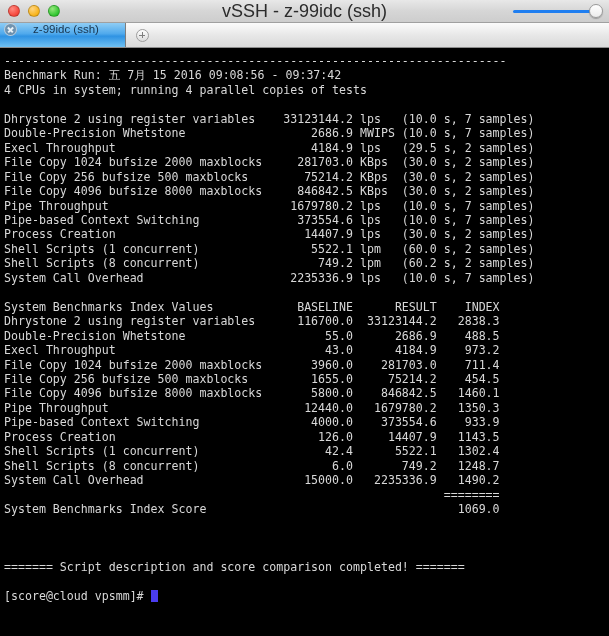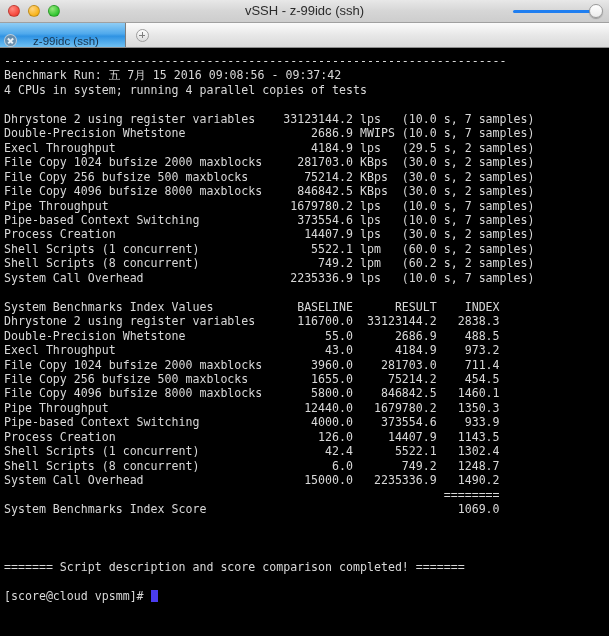--- a/index.html
+++ b/index.html
@@ -45,21 +45,21 @@
   }
   .light.close  { background: radial-gradient(circle at 35% 30%, #ff8a80, #f5453a 70%); }
   .light.min    { background: radial-gradient(circle at 35% 30%, #ffd480, #f8b319 70%); }
   .light.zoom   { background: radial-gradient(circle at 35% 30%, #96e87c, #2fc52f 70%); }
 
   #window-title {
     position: absolute;
     left: 0;
     right: 0;
     text-align: center;
-    font-size: 13px;
+    font-size: 18px;
     color: #2b2b2b;
     line-height: 22px;
     pointer-events: none;
   }
 
   
   #titlebar-slider {
     position: absolute;
     right: 6px;
     top: 4px;
@@ -95,21 +95,21 @@
     height: 24px;
     background: linear-gradient(to bottom, #fbfbfb 0%, #e6e6e6 55%, #dadada 100%);
     border-bottom: 1px solid #8d8d8d;
     display: flex;
     align-items: stretch;
   }
   .tab {
     position: relative;
     width: 126px;
     display: flex;
-    align-items: flex-end;
+    align-items: flex-start;
     background: linear-gradient(to bottom, #8fcdf5 0%, #4fa9ec 45%, #2f93e3 55%, #6fc0f2 100%);
     border-right: 1px solid #7d7d7d;
     box-sizing: border-box;
   }
   .tab-close {
     width: 13px;
     height: 13px;
     margin-left: 4px;
     border-radius: 50%;
     background: rgba(110,140,165,0.85);

